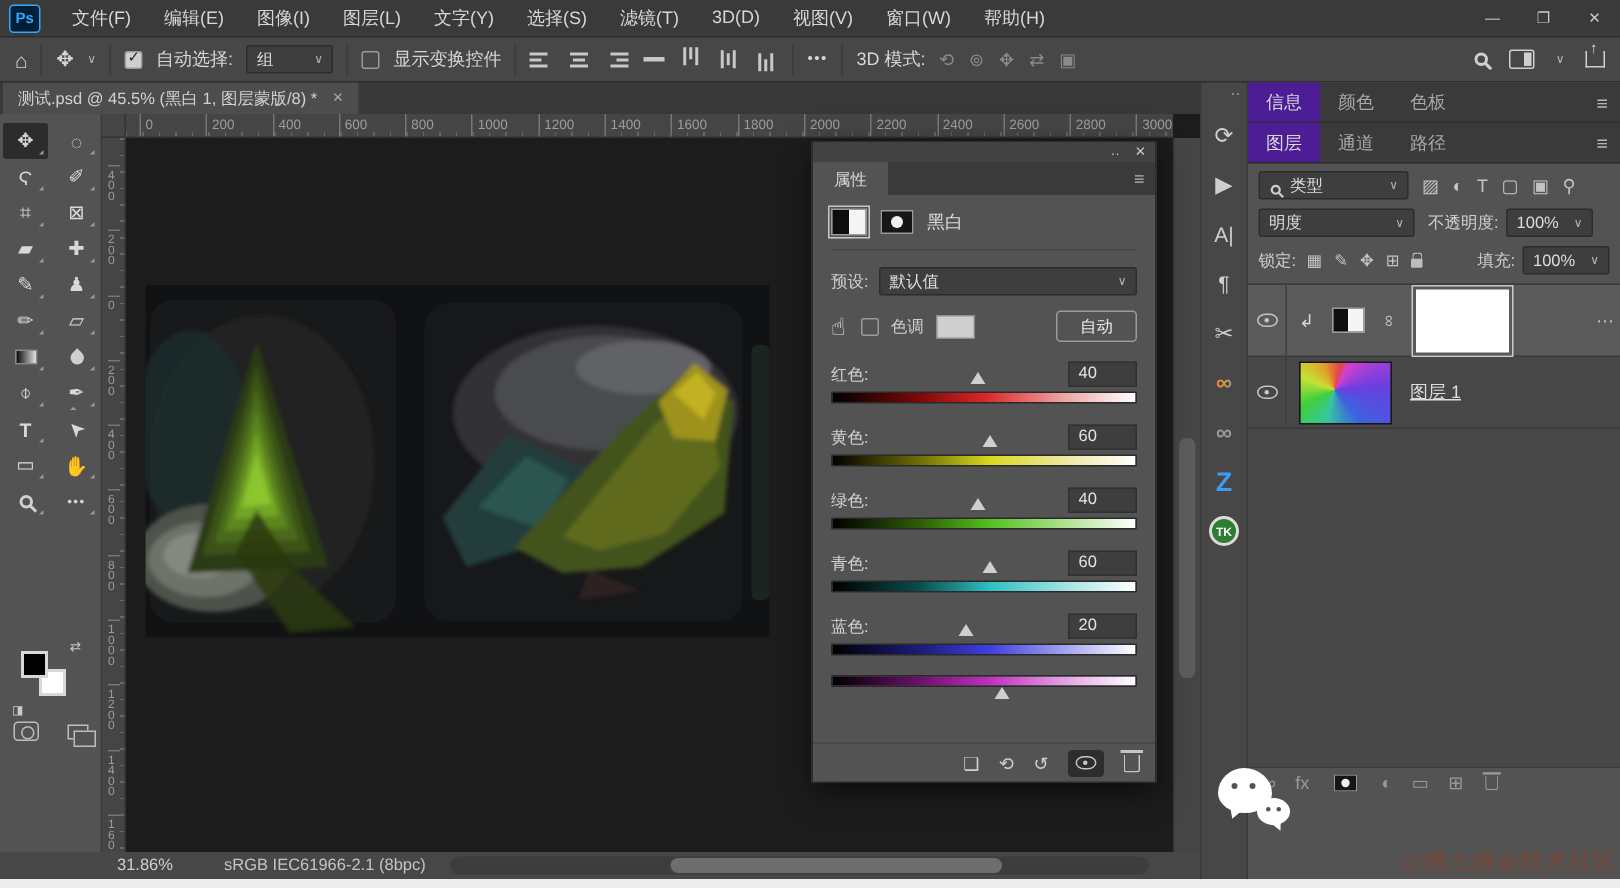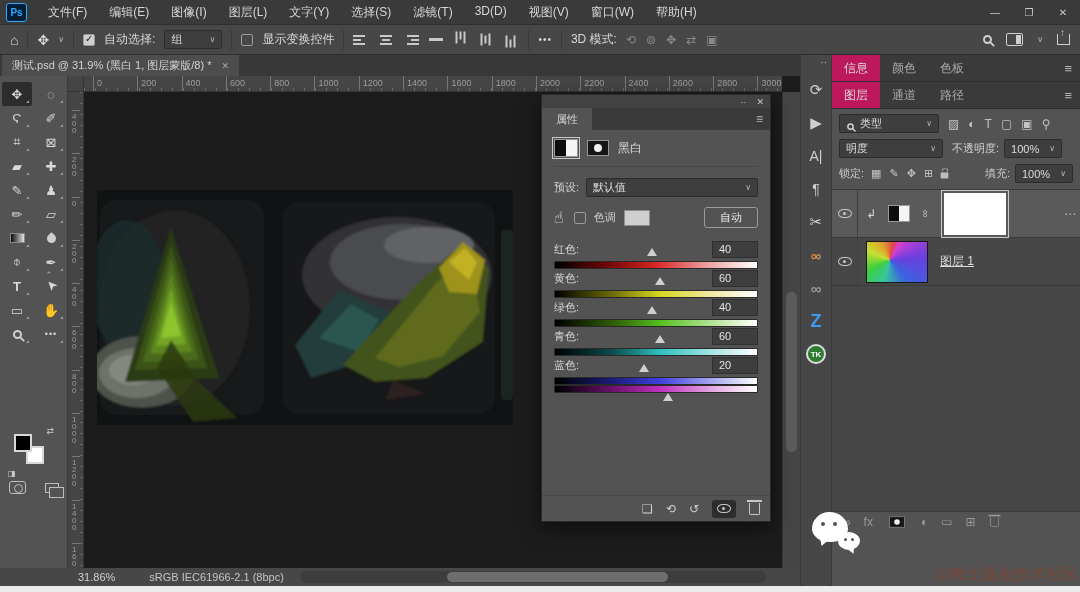--- a/index.html
+++ b/index.html
@@ -106,21 +106,21 @@
 #stripicons .character,#stripicons .paragraph{font-size:14px}
 #stripicons .plugin-infinity-color{font-weight:bold;background:linear-gradient(90deg,#e84a4a,#e8a23a,#3a86e8);-webkit-background-clip:text;background-clip:text;color:transparent}
 #stripicons .plugin-infinity{color:#9a9a9a;font-weight:bold}
 #stripicons .plugin-z{color:#3b9cf2;font-weight:bold;font-size:18px}
 #stripicons .plugin-tk{background:#2e7d32;color:#fff;border-radius:50%;width:20px;height:20px;font-size:8px;font-weight:bold;border:2px solid#ddd}
 
 
 #rightdock{left:832px;top:55px;width:248px;height:531px;background:#535353}
 .tabrow{height:27px;background:#3a3a3a;display:flex;align-items:stretch;border-bottom:1px solid#2e2e2e;position:relative}
 .tabrow .tab{display:flex;align-items:center;padding:0 12px;font-size:12px;color:#a8a8a8}
-.tabrow .tab.active{background:#be185d;color:#d8d8d8}
+.tabrow .tab.active{background:#4c1d95;color:#d8d8d8}
 .tabrow .pm{position:absolute;right:8px;top:6px;color:#b5b5b5;font-size:13px}
 #layerctrl{padding:5px 7px 0 7px}
 #filterrow{display:flex;align-items:center;gap:7px}
 #typesel{width:100px}
 #filtericons{display:flex;gap:9px;margin-left:2px}
 #filtericons span{font-size:12px;color:#c3c3c3}
 #blendrow{display:flex;align-items:center;gap:5px;margin-top:6px}
 #blendsel{width:104px}
 #blendrow .lbl{font-size:11px;color:#cfcfcf;margin-left:4px}
 #lockrow{display:flex;align-items:center;gap:7px;margin-top:6px;padding-bottom:6px}
@@ -173,21 +173,21 @@
 #adjidrow .halfic{outline:1px solid#c9c9c9;outline-offset:1px}
 #adjidrow .ttl{font-size:12px;color:#dcdcdc}
 #presetrow{display:flex;align-items:center;gap:7px;margin-top:11px}
 #presetrow .lbl{font-size:11px;color:#cfcfcf}
 #presetsel{flex:1}
 #autorow{display:flex;align-items:center;gap:8px;margin-top:10px;margin-bottom:12px}
 #handic{font-size:16px;color:#e0e0e0;margin-right:2px}
 #tintlbl{font-size:11px;color:#cfcfcf}
 #tintswatch{width:26px;height:16px;background:#cfcfcf;border:1px solid#8e8e8e}
 #autobtn{margin-left:auto;border:1px solid#9a9a9a;border-radius:3px;padding:2px 15px;font-size:11px;color:#e8e8e8}
-.sliderblk{position:relative}
+.sliderblk{margin-bottom:13px;position:relative}
 .sliderblk .srow{display:flex;align-items:center;justify-content:space-between;height:18px;margin-bottom:3px}
 .sliderblk .slbl{font-size:11px;color:#d4d4d4}
 .track{height:8px;border:1px solid#2a2a2a;border-radius:1px;position:relative}
 .thumb{position:absolute;top:8px;width:0;height:0;border-left:5px solid transparent;border-right:5px solid transparent;border-bottom:8px solid#cfcfcf;transform:translateX(-50%)}
 .g-red{background:linear-gradient(90deg,#000,#7a0808 28%,#d92626 50%,#eda3a3 76%,#fff)}
 .g-yellow{background:linear-gradient(90deg,#000,#6b6b04 28%,#d8d820 52%,#efe9a6 78%,#fff)}
 .g-green{background:linear-gradient(90deg,#000,#2d5a06 28%,#55c020 52%,#b4e296 78%,#fff)}
 .g-cyan{background:linear-gradient(90deg,#000,#0a4a4a 28%,#30c0c0 52%,#a8e4e4 78%,#fff)}
 .g-blue{background:linear-gradient(90deg,#000,#1d1d80 30%,#4040e0 52%,#a8a8f0 78%,#fff)}
 .g-magenta{background:linear-gradient(90deg,#000,#6a106a 28%,#c030c0 52%,#e4a8e4 78%,#fff)}
@@ -283,21 +283,21 @@
   <div id="opt-right">
     <span class="magic"></span>
     <span class="wsic"></span>
     <span style="font-size:8px;color:#b5b5b5">∨</span>
     <span class="shic"></span>
   </div>
 </div>
 
 <div id="tabbar" class="abs">
   <div id="doctab">
-    <span>测试.psd @ 31.9% (黑白 1, 图层蒙版/8) *</span>
+    <span>测试.psd @ 45.5% (黑白 1, 图层蒙版/8) *</span>
     <span class="x">✕</span>
   </div>
 </div>
 
 <div id="toolbar" class="abs">
   <div id="tools">
     <span class="tool selected">✥</span>
     <span class="tool">◌</span>
     <span class="tool">Ϛ</span>
     <span class="tool">✐</span>

